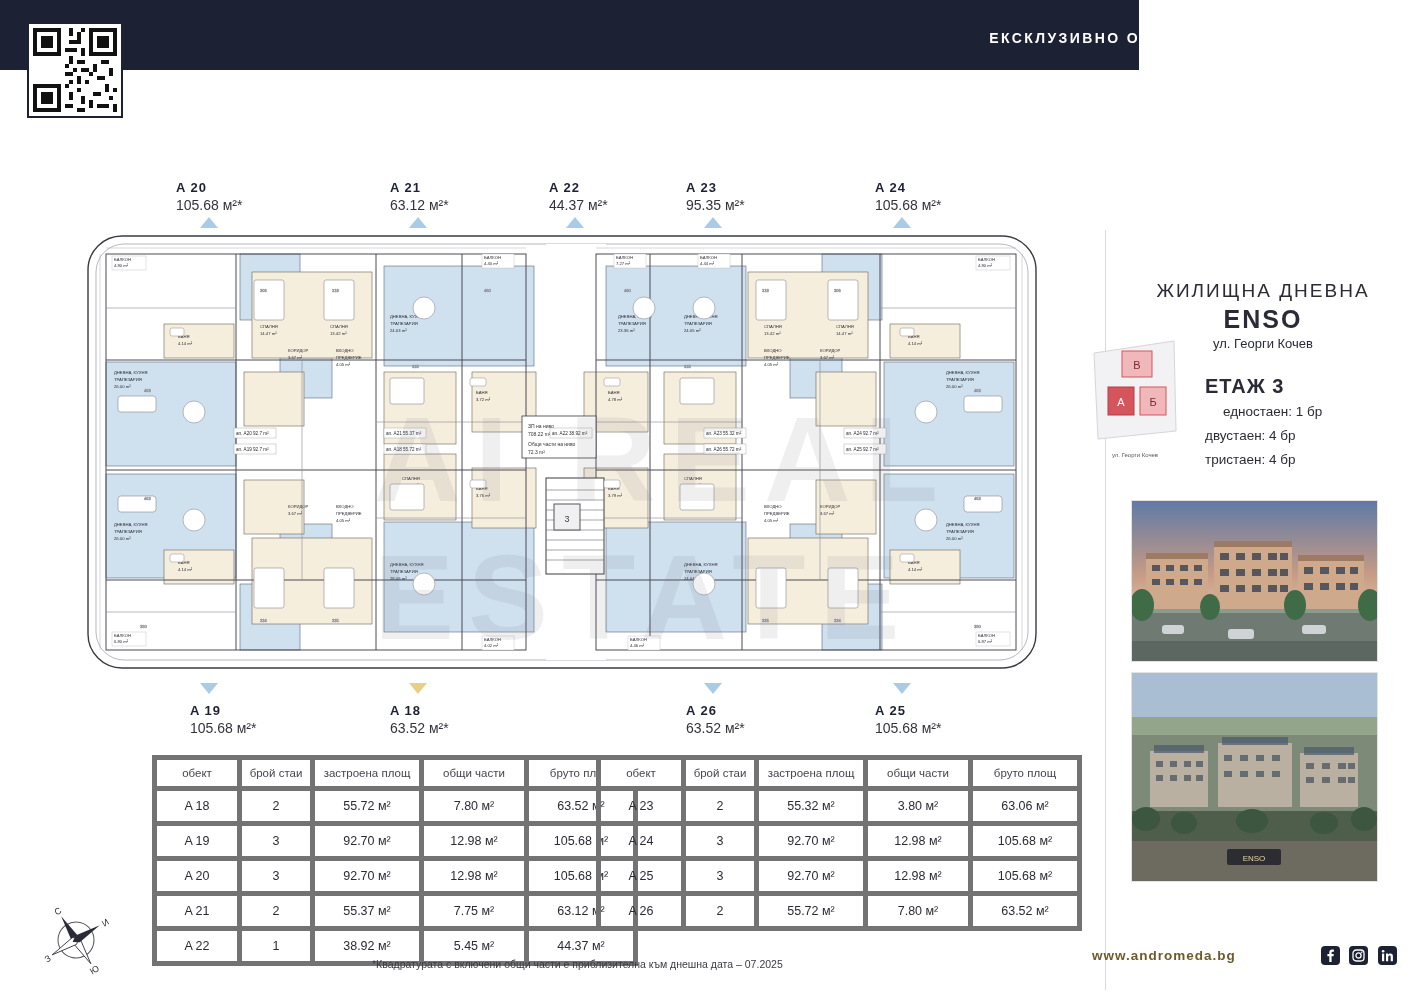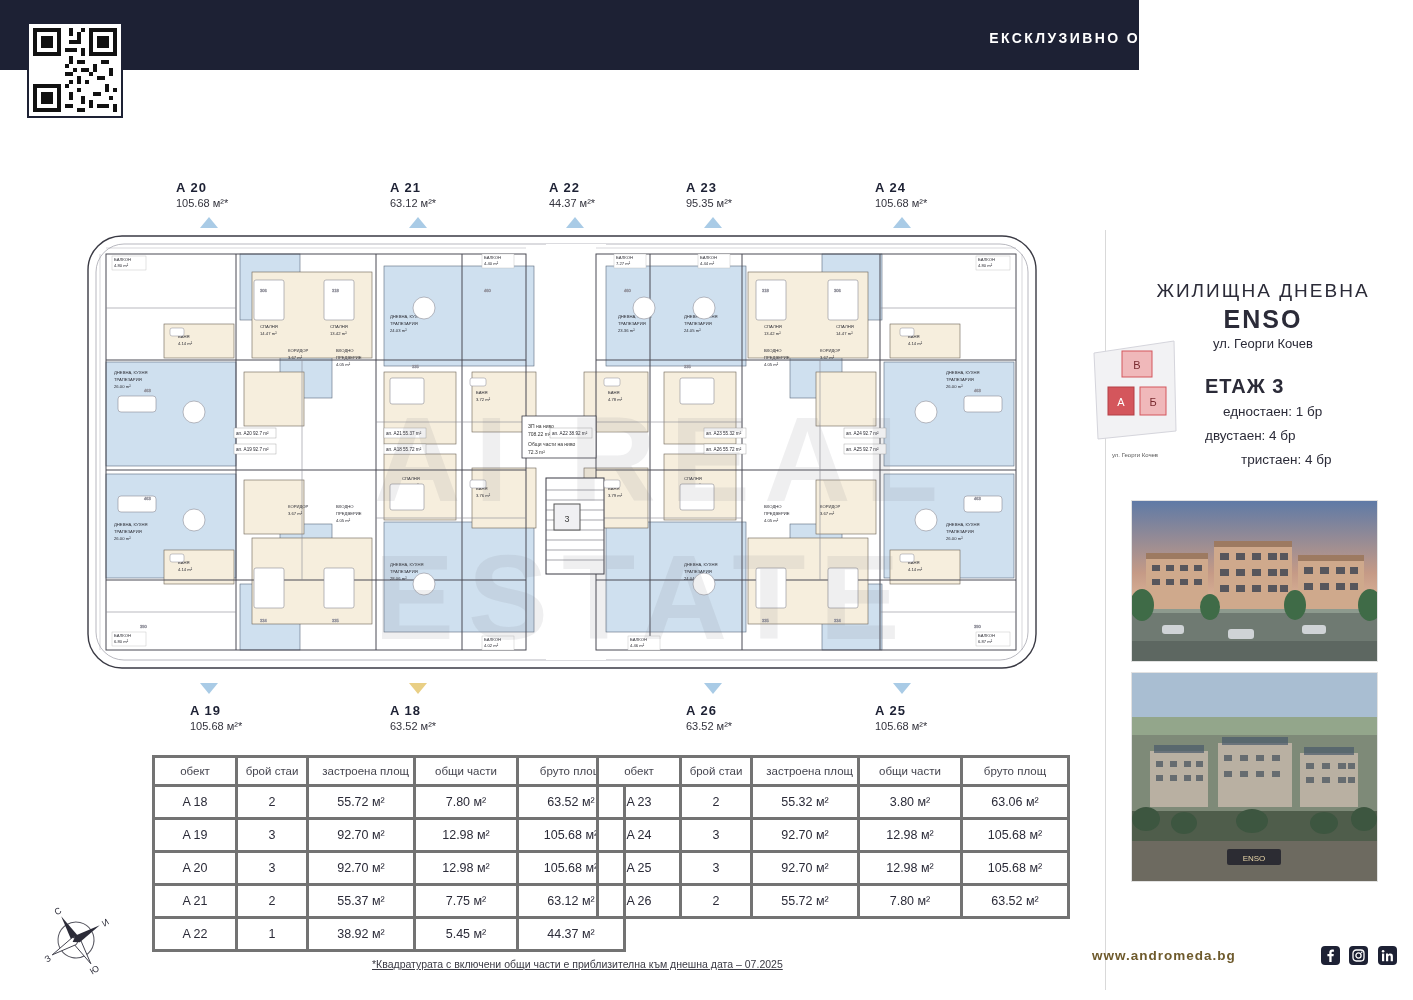--- a/index.html
+++ b/index.html
@@ -46,21 +46,21 @@
   .bld-addr{
     position:absolute;left:1118px;top:336px;width:290px;text-align:center;
     font-size:13px;color:#2b2b38;
   }
   .floor-title{
     position:absolute;left:1205px;top:375px;width:210px;
     font-size:20px;font-weight:bold;letter-spacing:1px;
   }
   .floor-l1{position:absolute;left:1205px;top:404px;font-size:13.5px;margin-left:18px;}
   .floor-l2{position:absolute;left:1205px;top:428px;font-size:13.5px;}
-  .floor-l3{position:absolute;left:1205px;top:452px;font-size:13.5px;margin-left:36px;}
+  .floor-l3{position:absolute;left:1205px;top:452px;font-size:13.5px;}
   .keyplan{
     position:absolute;left:1088px;top:335px;width:92px;height:110px;
   }
   .kp-street{
     position:absolute;left:1080px;top:452px;width:110px;text-align:center;
     font-size:6px;color:#555;
   }
   .photo1{
     position:absolute;left:1131px;top:500px;width:245px;height:160px;
     border:1px solid #e2e2e2;overflow:hidden;
@@ -75,50 +75,50 @@
   }
   .socials{position:absolute;left:1316px;top:946px;}
   .soc{
     display:inline-block;width:19px;height:19px;border-radius:4px;
     background:#1d2134;margin-left:5px;position:relative;vertical-align:top;
   }
   .soc svg{position:absolute;left:3px;top:3px;}
   
   .ulabel{position:absolute;text-align:left;}
   .ulabel .nm{font-size:13px;font-weight:bold;letter-spacing:1px;color:#1d2134;}
-  .ulabel .ar{font-size:11px;color:#33333d;margin-top:2px;}
+  .ulabel .ar{font-size:14px;color:#33333d;margin-top:2px;}
   .tri{position:absolute;width:0;height:0;}
   
   .plan{
     position:absolute;left:84px;top:232px;width:956px;height:440px;
   }
   .plan svg{display:block;}
   .watermark{
     position:absolute;left:374px;top:390px;
     font-size:120px;font-weight:bold;color:rgba(120,120,130,0.12);
     letter-spacing:14px;pointer-events:none;user-select:none;
   }
   
   table{border-collapse:collapse;font-size:12.5px;}
   .tbl{position:absolute;}
   .tbl th,.tbl td{
-    border:3px solid #737373;text-align:center;color:#2b2b38;
+    border:5px solid #737373;text-align:center;color:#2b2b38;
   }
   .tbl th{
     font-weight:normal;font-size:11.5px;padding:6px 4px;line-height:1.25;
     background:#ffffff;color:#45454f;
   }
   .tbl td{padding:8px 4px;font-size:12.5px;}
   .tbl .c-obj{width:72px;}
   .tbl .c-rooms{width:60px;}
-  .tbl .c-built{width:96px;text-align:right;}
+  .tbl .c-built{width:96px;}
   .tbl .c-common{width:92px;}
   .tbl .c-gross{width:96px;text-align:center;}
   .note{
-    position:absolute;left:372px;top:958px;font-size:10.5px;color:#3a3a44;text-decoration:underline;
+    position:absolute;left:372px;top:958px;font-size:10.5px;color:#3a3a44;
   }
   .compass{
     position:absolute;left:36px;top:900px;width:80px;height:80px;
   }
 </style>
 </head>
 <body>
 
 <div class="header"></div>
 

